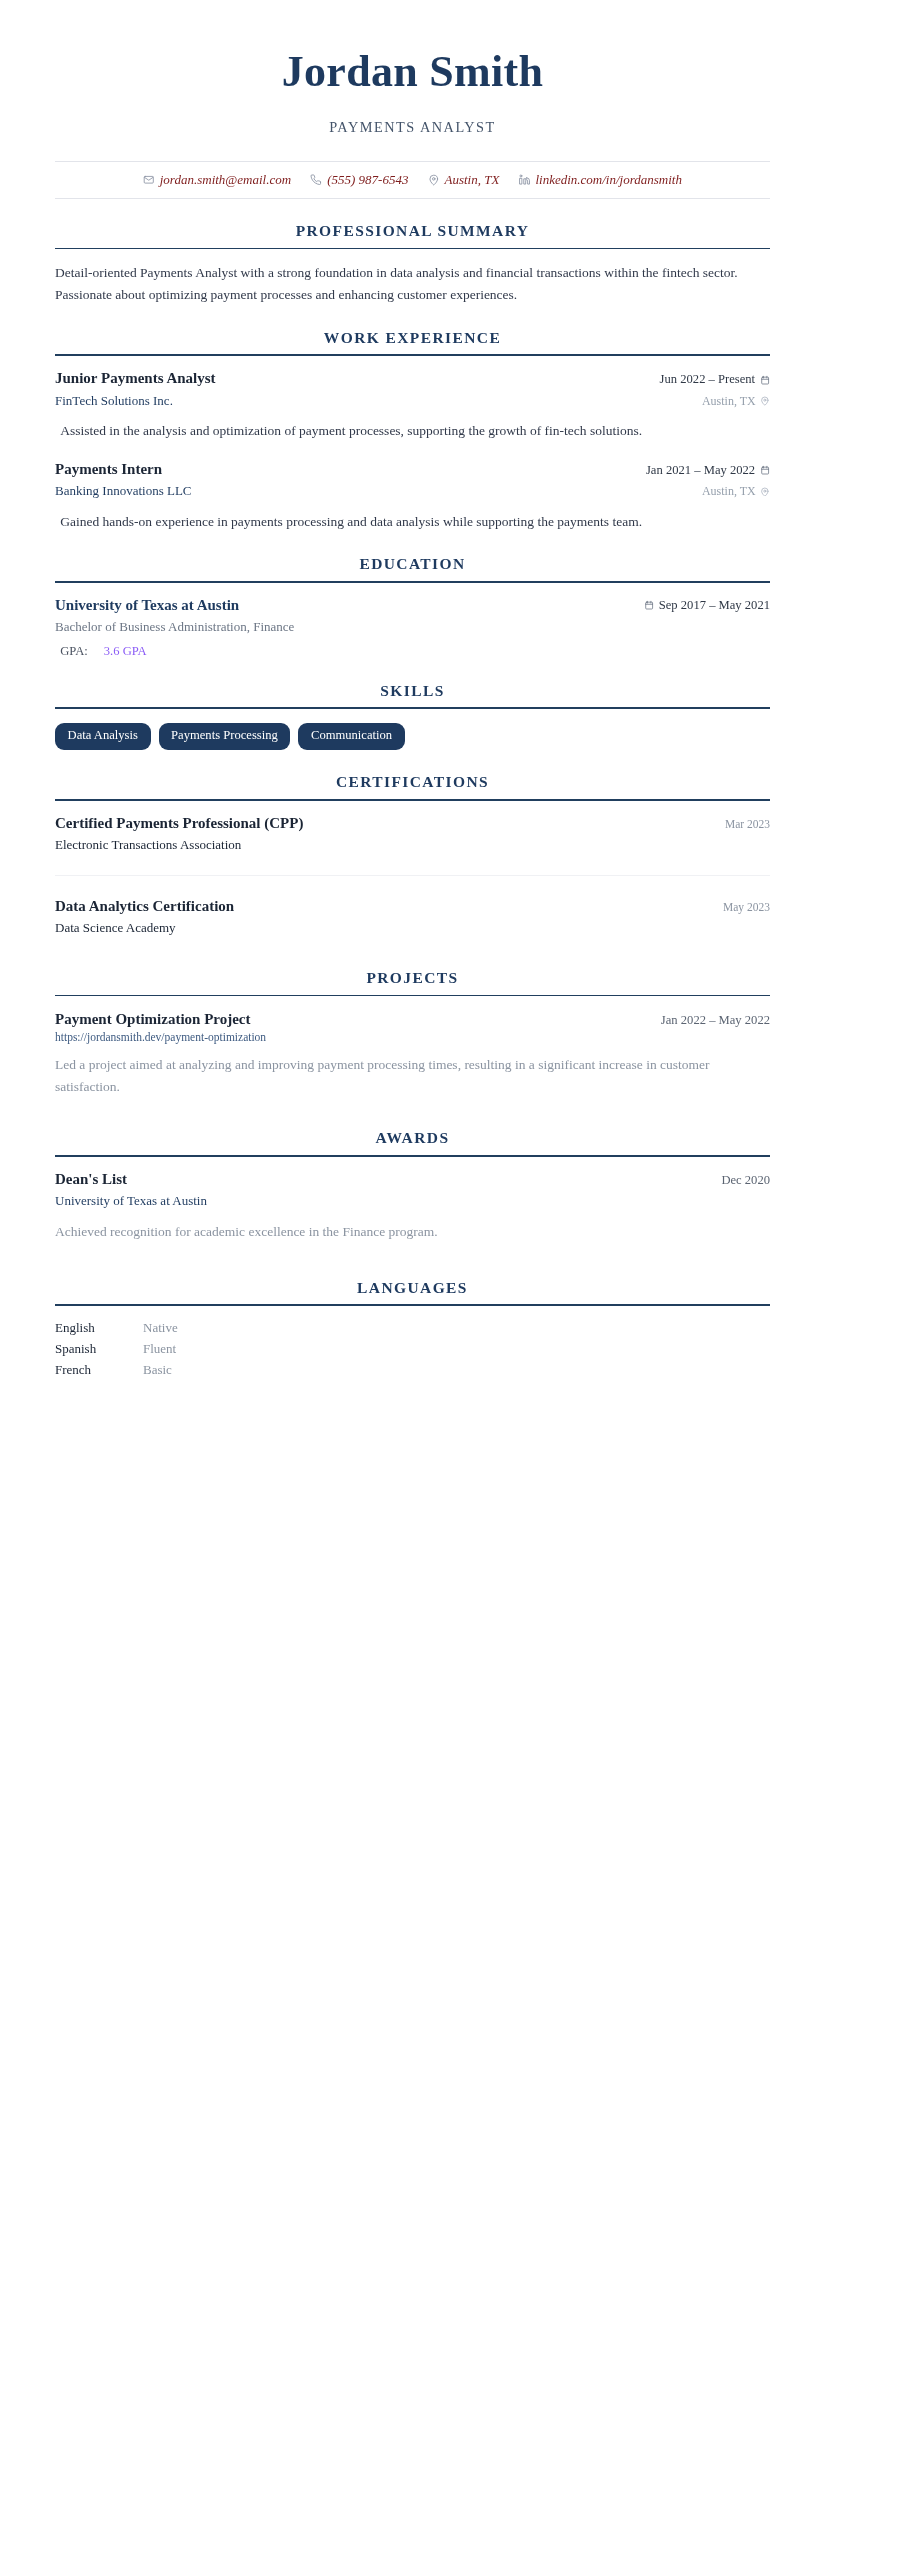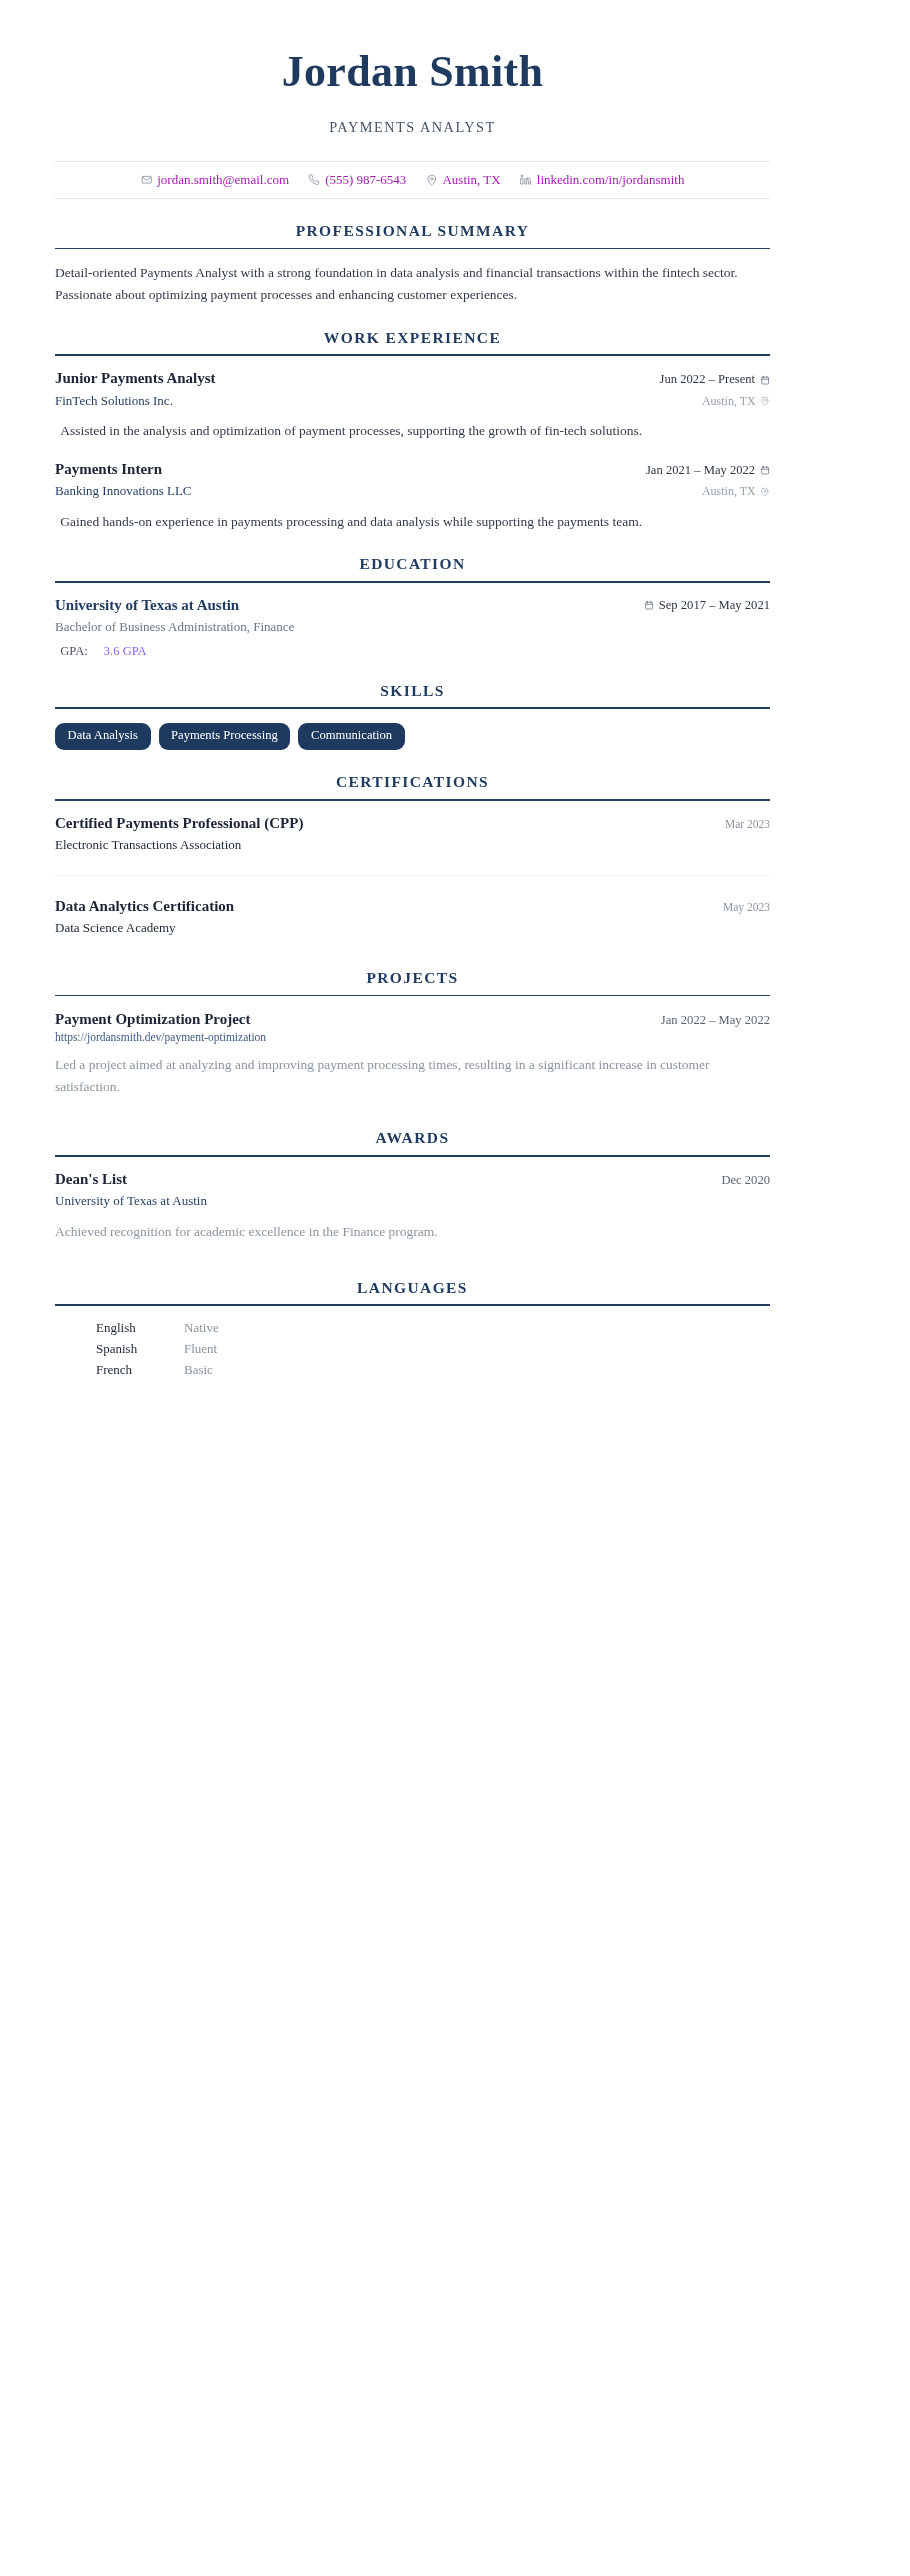--- a/index.html
+++ b/index.html
@@ -55,23 +55,24 @@
     justify-content: center;
     align-items: center;
     flex-wrap: wrap;
     gap: 0px;
   }
   .contact-item {
     display: inline-flex;
     align-items: center;
     gap: 5.2px;
     font-size: 13px;
-    color: #a21caf;
+    color: #7f1d1d;
     margin: 0 9.7px;
     white-space: nowrap;
+    font-style: italic;
   }
   .contact-item .ic {
     display: inline-flex;
     align-items: center;
     justify-content: center;
     width: 11.5px;
     height: 11.5px;
     color: #8a93a3;
     flex: 0 0 auto;
   }
@@ -208,21 +209,20 @@
     line-height: 1.1;
     white-space: nowrap;
   }
 
   
   .lang-list { padding-top: 1.1px; }
   .lang-row {
     display: flex;
     align-items: baseline;
     margin-bottom: 5.2px;
-    margin-left: 41px;
   }
   .lang-name {
     font-size: 13px;
     color: #1b2535;
     width: 88px;
     flex: 0 0 88px;
   }
   .lang-level {
     font-size: 13px;
     color: #8b94a1;

